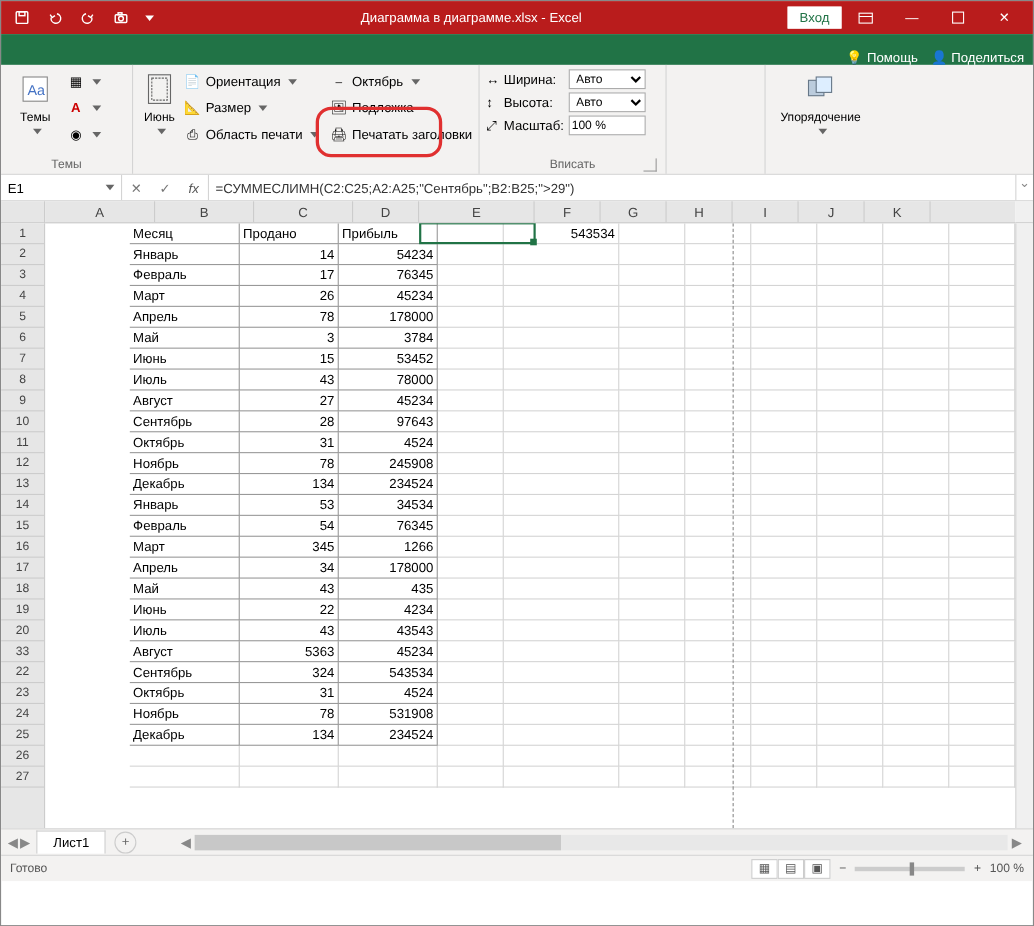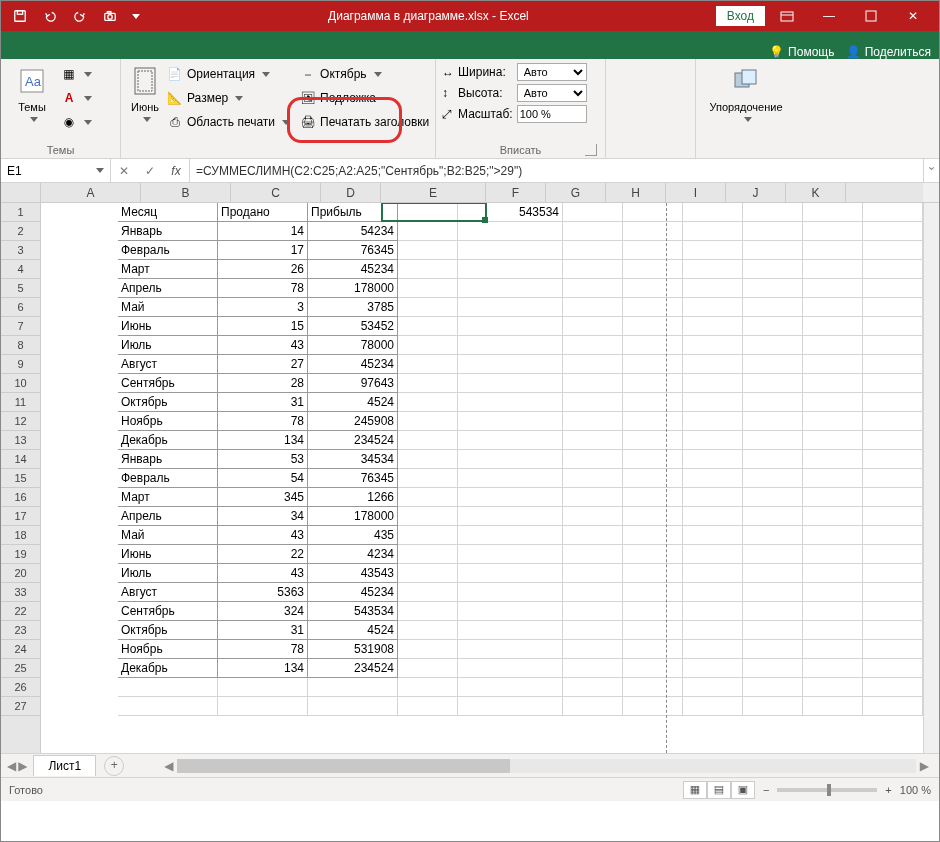--- a/index.html
+++ b/index.html
@@ -368,21 +368,21 @@
         <div class="cell" style="width: 60px;"></div>
         <div class="cell" style="width: 60px;"></div>
         <div class="cell" style="width: 60px;"></div>
         <div class="cell" style="width: 60px;"></div>
         <div class="cell" style="width: 60px;"></div>
         <div class="cell" style="width: 60px;"></div>
       </div>
       <div class="cell-row">
         <div class="cell b" style="width: 100px;">Май</div>
         <div class="cell b r" style="width: 90px;">3</div>
-        <div class="cell b r" style="width: 90px;">3785</div>
+        <div class="cell b r" style="width: 90px;">3784</div>
         <div class="cell" style="width: 60px;"></div>
         <div class="cell" style="width: 105px;"></div>
         <div class="cell" style="width: 60px;"></div>
         <div class="cell" style="width: 60px;"></div>
         <div class="cell" style="width: 60px;"></div>
         <div class="cell" style="width: 60px;"></div>
         <div class="cell" style="width: 60px;"></div>
         <div class="cell" style="width: 60px;"></div>
       </div>
       <div class="cell-row">

